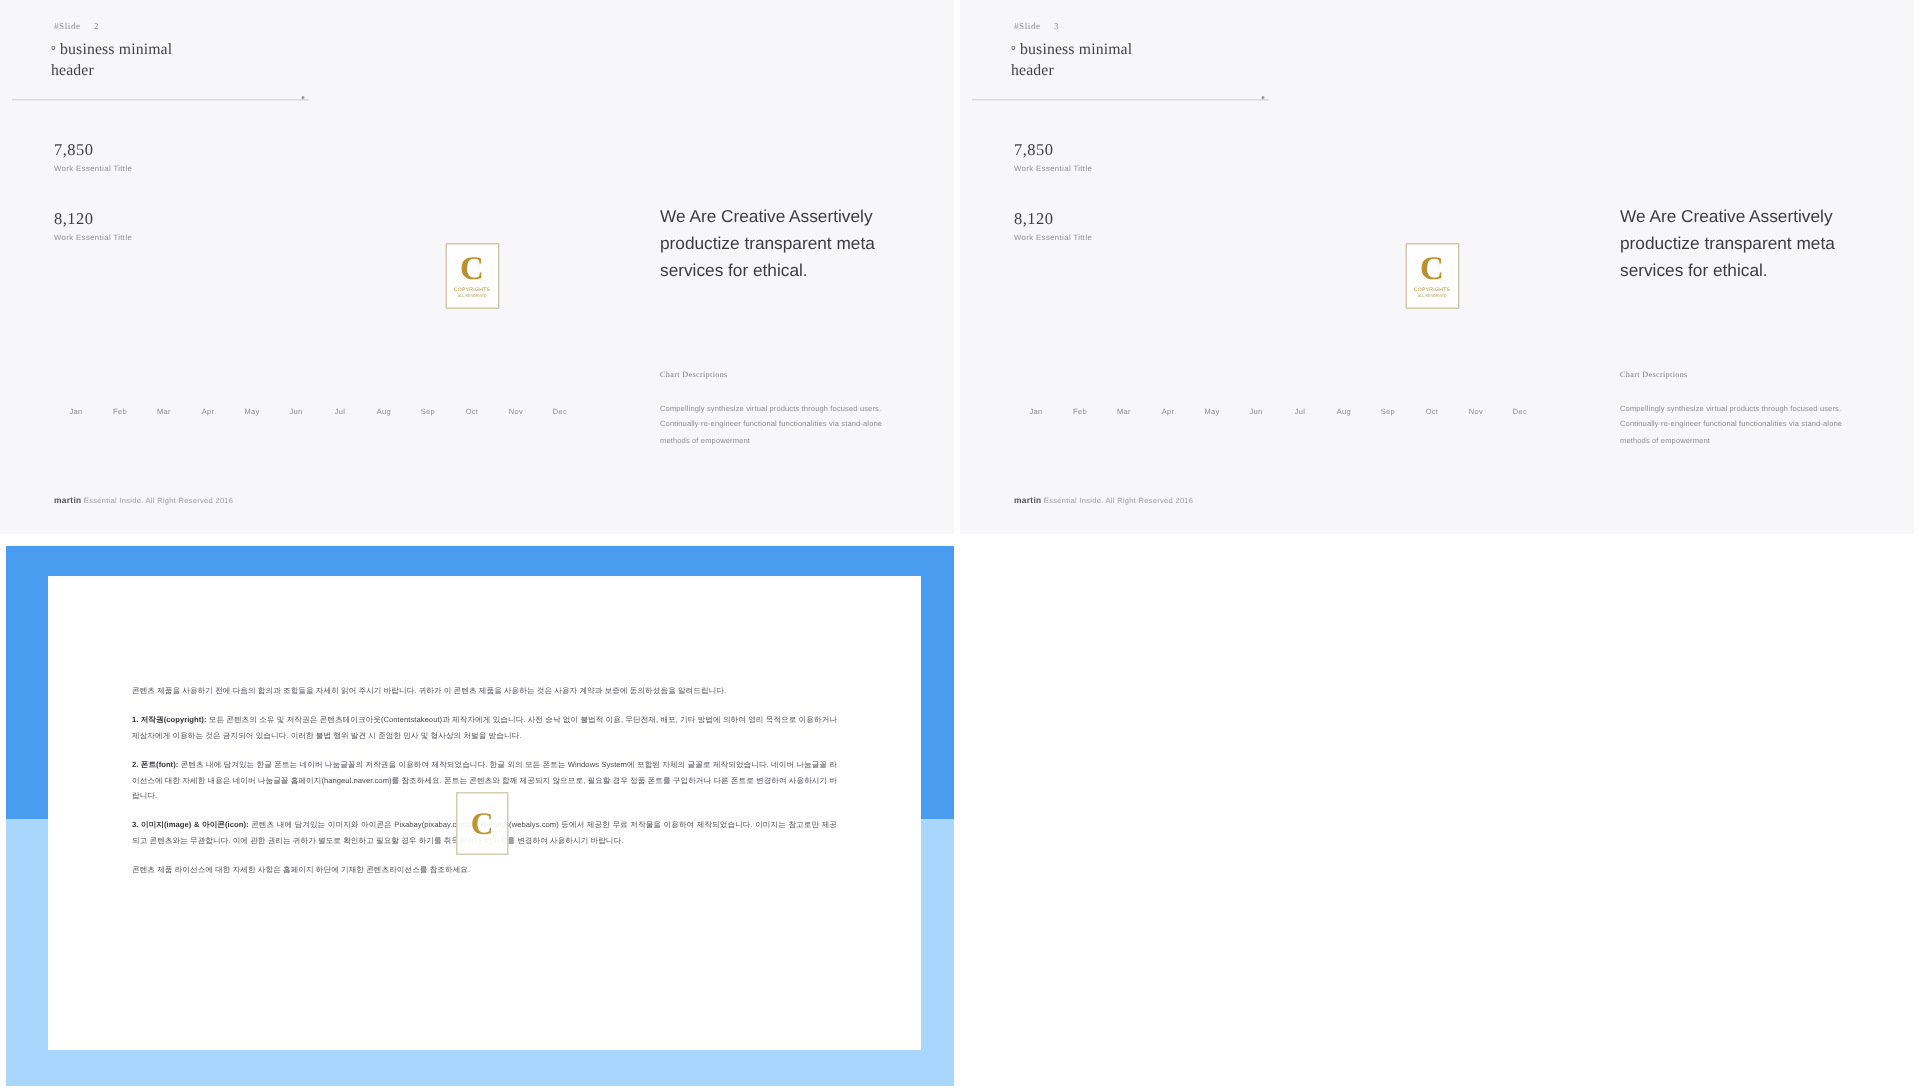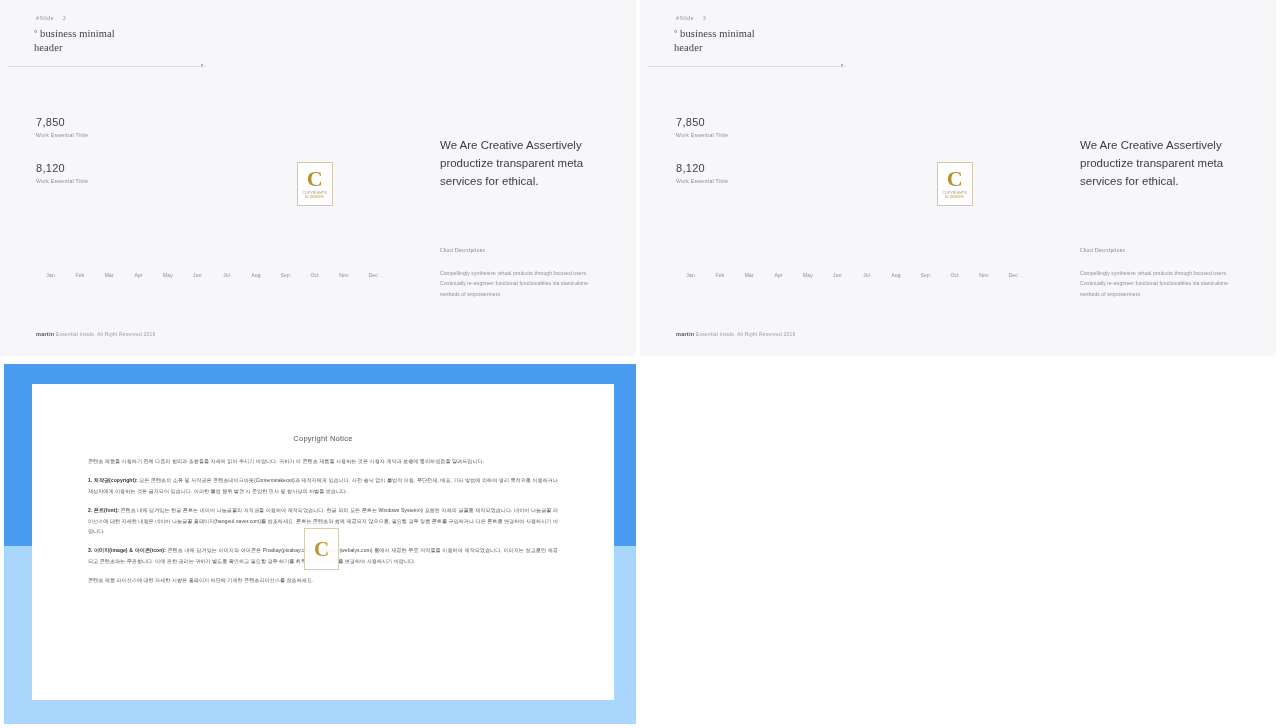--- a/index.html
+++ b/index.html
@@ -41,22 +41,22 @@
   .hrule-dot{
     position:absolute;left:201px;top:64px;
     width:2px;height:2px;background:#9a9aa6;border-radius:50%;
   }
 
   
   .kpi{position:absolute;left:36px;}
   .kpi.k1{top:94px;}
   .kpi.k2{top:140px;}
   .kpi .val{
-    font-family:Liberation Sans, sans-serif;
-    font-size:11px;color:#3c3c46;letter-spacing:.3px;margin-top:22px;
+    font-family:Liberation Serif, serif;
+    font-size:11px;color:#3c3c46;letter-spacing:.3px;
   }
   .kpi .lbl{
     margin-top:4px;
     font-size:5.2px;color:#8d8d98;letter-spacing:.25px;
   }
 
   
   .chart{
     position:absolute;left:36px;top:110px;
     width:352px;height:172px;
@@ -417,21 +417,20 @@
 
     <div class="footer">
       <b>martin</b>
       <span>Essential Inside. All Right Reserved 2016</span>
     </div>
   </div>
 
   <div class="doc-border-top"></div>
   <div class="doc-border-bot"></div>
   <div class="doc-page">
-    <div class="doc-subtitle">Copyright Notice</div>
     <div class="doc-body">
         <div class="doc-p">콘텐츠 제품을 사용하기 전에 다음의 합의과 조항들을 자세히 읽어 주시기 바랍니다. 귀하가 이 콘텐츠 제품을 사용하는 것은 사용자 계약과 보증에 동의하셨음을 알려드립니다.</div>
         <div class="doc-p"><b>1. 저작권(copyright):</b> 모든 콘텐츠의 소유 및 저작권은 콘텐츠테이크아웃(Contentstakeout)과 제작자에게 있습니다. 사전 승낙 없이 불법적 이용, 무단전재, 배포, 기타 방법에 의하여 영리 목적으로 이용하거나 제삼자에게 이용하는 것은 금지되어 있습니다. 이러한 불법 행위 발견 시 준엄한 민사 및 형사상의 처벌을 받습니다.</div>
         <div class="doc-p"><b>2. 폰트(font):</b> 콘텐츠 내에 담겨있는 한글 폰트는 네이버 나눔글꼴의 저작권을 이용하여 제작되었습니다. 한글 외의 모든 폰트는 Windows System에 포함된 자체의 글꼴로 제작되었습니다. 네이버 나눔글꼴 라이선스에 대한 자세한 내용은 네이버 나눔글꼴 홈페이지(hangeul.naver.com)를 참조하세요. 폰트는 콘텐츠와 함께 제공되지 않으므로, 필요할 경우 정품 폰트를 구입하거나 다른 폰트로 변경하여 사용하시기 바랍니다.</div>
         <div class="doc-p"><b>3. 이미지(image) &amp; 아이콘(icon):</b> 콘텐츠 내에 담겨있는 이미지와 아이콘은 Pixabay(pixabay.com)와 Webalys(webalys.com) 등에서 제공한 무료 저작물을 이용하여 제작되었습니다. 이미지는 참고로만 제공되고 콘텐츠와는 무관합니다. 이에 관한 권리는 귀하가 별도로 확인하고 필요할 경우 하기를 취득하거나 이미지를 변경하여 사용하시기 바랍니다.</div>
         <div class="doc-p">콘텐츠 제품 라이선스에 대한 자세한 사항은 홈페이지 하단에 기재한 콘텐츠라이선스를 참조하세요.</div>
       </div>
     <div class="wm-doc">
       <div class="wc">C</div>
     </div>

